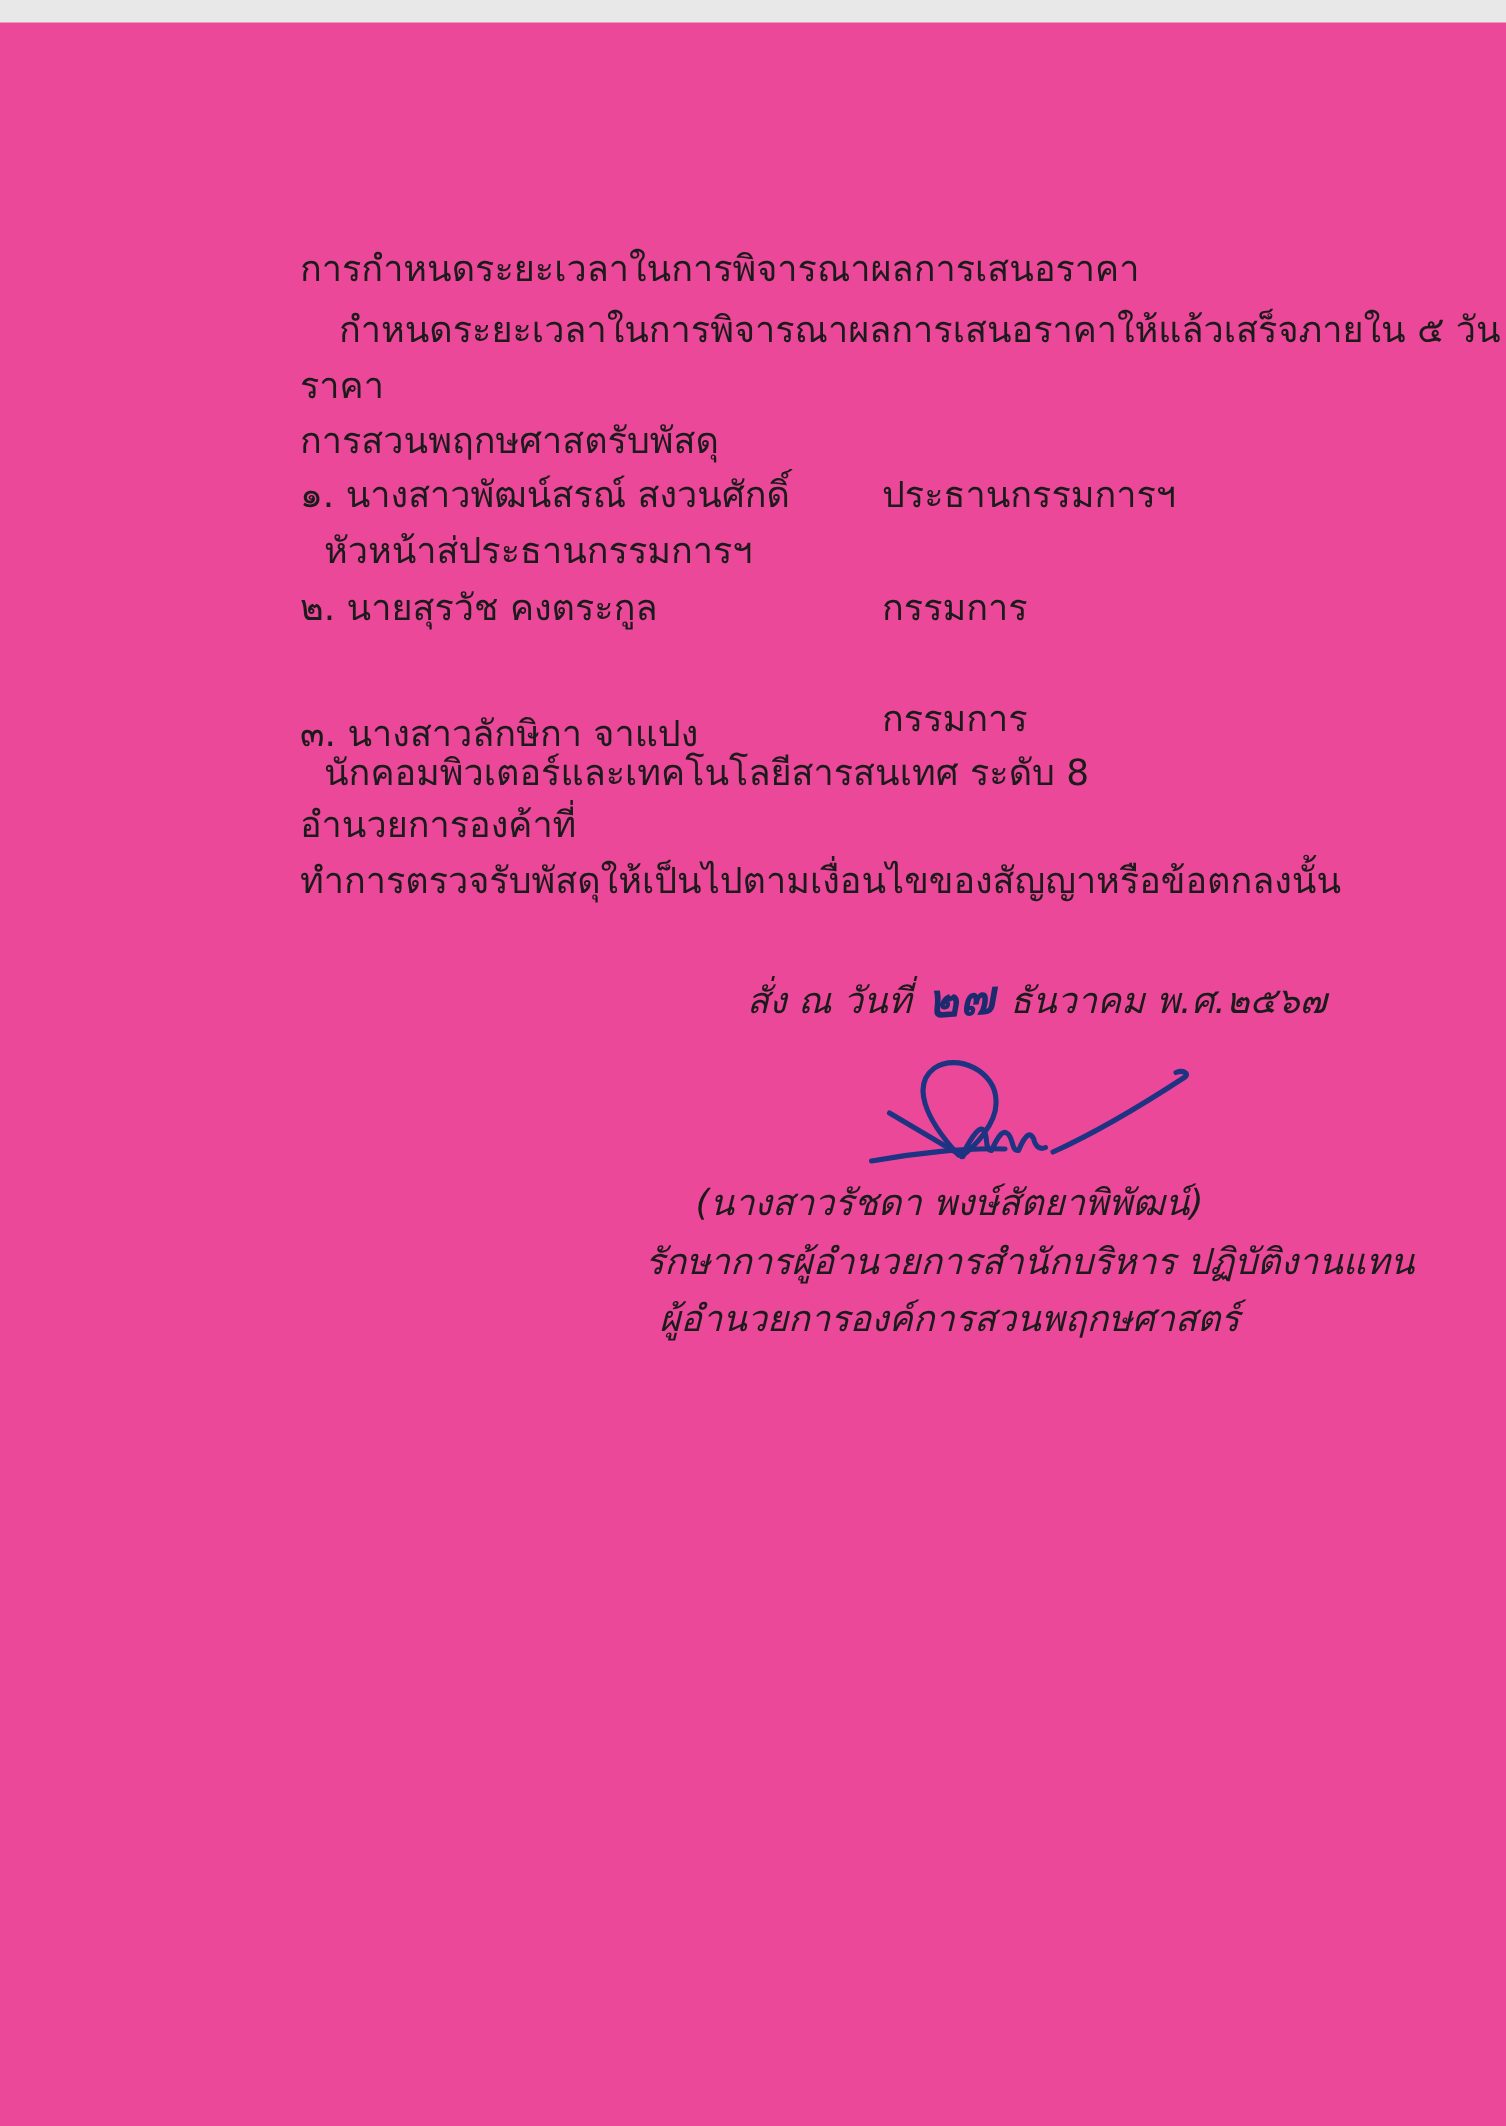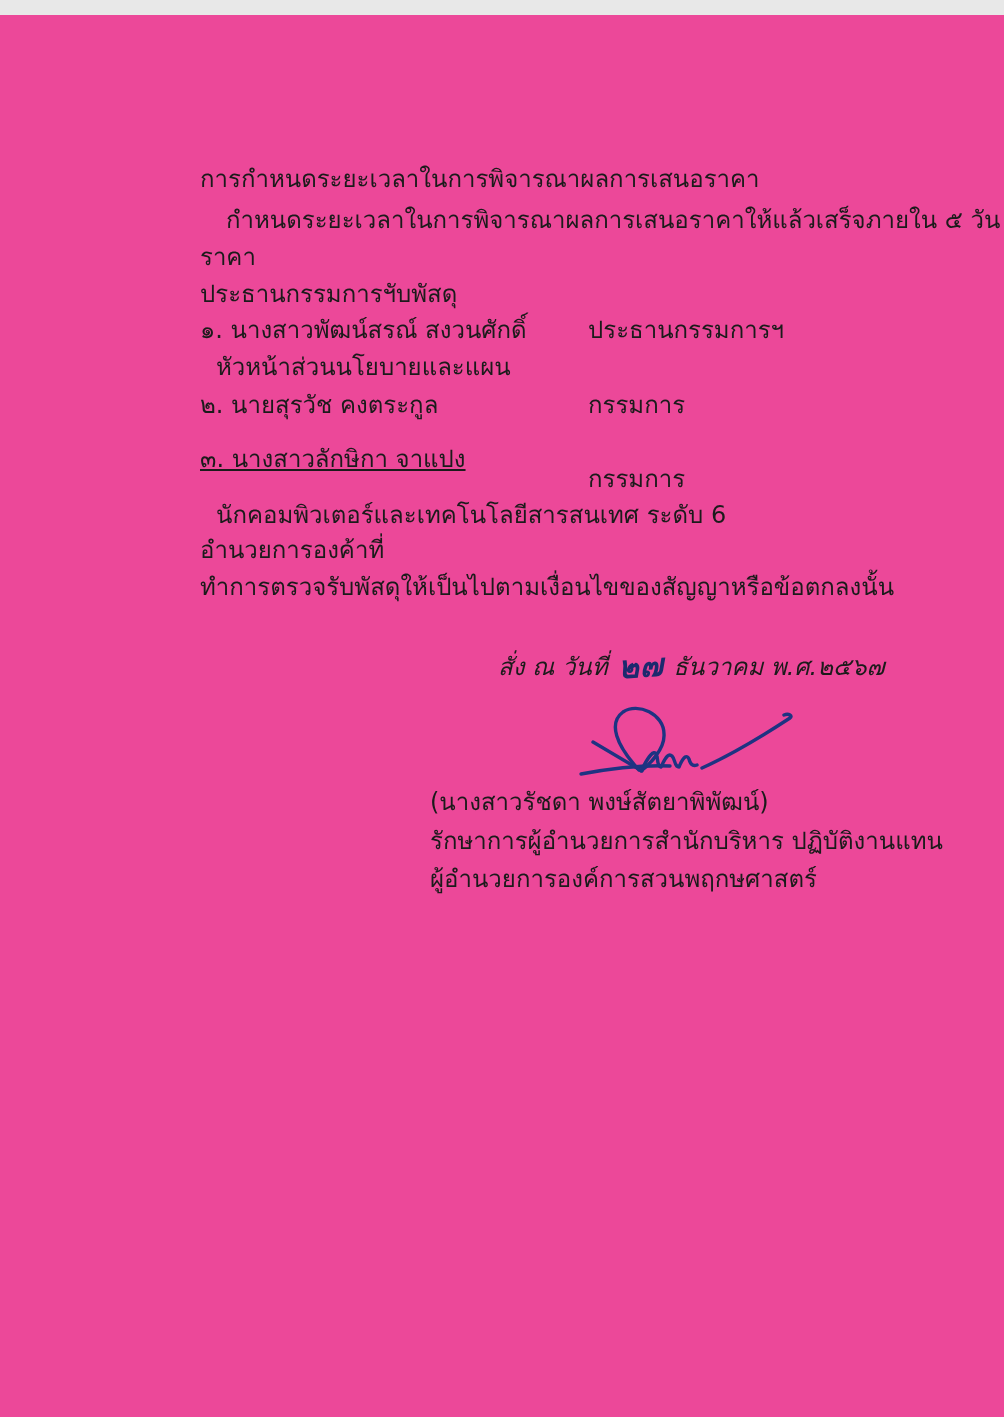--- a/index.html
+++ b/index.html
@@ -45,48 +45,49 @@
     position: absolute;
     top: 672px;
     left: 558px;
     width: 290px;
     height: 100px;
   }
   .sign-block {
     position: absolute;
     left: 430px;
     width: 406px;
-    text-align: left;
+    text-align: center;
+    font-style: italic;
   }
   .sign-name  { top: 771px; }
   .sign-title1 { top: 810px; }
   .sign-title2 { top: 848px; }
 </style>
 </head>
 <body>
 
 <div class="page">
 
   <div class="line" style="top:148px; left:200px;">การกำหนดระยะเวลาในการพิจารณาผลการเสนอราคา</div>
 
   <div class="line" style="top:189px; left:226px;">กำหนดระยะเวลาในการพิจารณาผลการเสนอราคาให้แล้วเสร็จภายใน ๕ วัน นับถัดจากวันเสนอ</div>
   <div class="line" style="top:226px; left:200px;">ราคา</div>
 
-  <div class="line" style="top:263px; left:200px;">ประธานกรรมการฯับพัสดุ</div>
+  <div class="line" style="top:263px; left:200px;">การสวนพฤกษศาสตรับพัสดุ</div>
 
   <div class="line" style="top:299px; left:200px;">๑. นางสาวพัฒน์สรณ์ สงวนศักดิ์</div>
   <div class="line role" style="top:299px;">ประธานกรรมการฯ</div>
-  <div class="line" style="top:336px; left:216px;">หัวหน้าส่วนนโยบายและแผน</div>
+  <div class="line" style="top:336px; left:216px;">หัวหน้าส่ประธานกรรมการฯ</div>
 
   <div class="line" style="top:374px; left:200px;">๒. นายสุรวัช คงตระกูล</div>
   <div class="line role" style="top:374px;">กรรมการ</div>
 
-  <div class="line" style="top:428px; left:200px;text-decoration:underline;">๓. นางสาวลักษิกา จาแปง</div>
+  <div class="line" style="top:458px; left:200px;">๓. นางสาวลักษิกา จาแปง</div>
   <div class="line role" style="top:448px;">กรรมการ</div>
-  <div class="line" style="top:484px; left:216px;">นักคอมพิวเตอร์และเทคโนโลยีสารสนเทศ ระดับ 6</div>
+  <div class="line" style="top:484px; left:216px;">นักคอมพิวเตอร์และเทคโนโลยีสารสนเทศ ระดับ 8</div>
 
   <div class="line" style="top:519px; left:200px;">อำนวยการองค้าที่</div>
   <div class="line" style="top:556px; left:200px;">ทำการตรวจรับพัสดุให้เป็นไปตามเงื่อนไขของสัญญาหรือข้อตกลงนั้น</div>
 
   <div class="date-line">
     <span>สั่ง ณ วันที่</span>
     <span class="handwritten-day">๒๗</span>
     <span>ธันวาคม พ.ศ.๒๕๖๗</span>
   </div>
 

